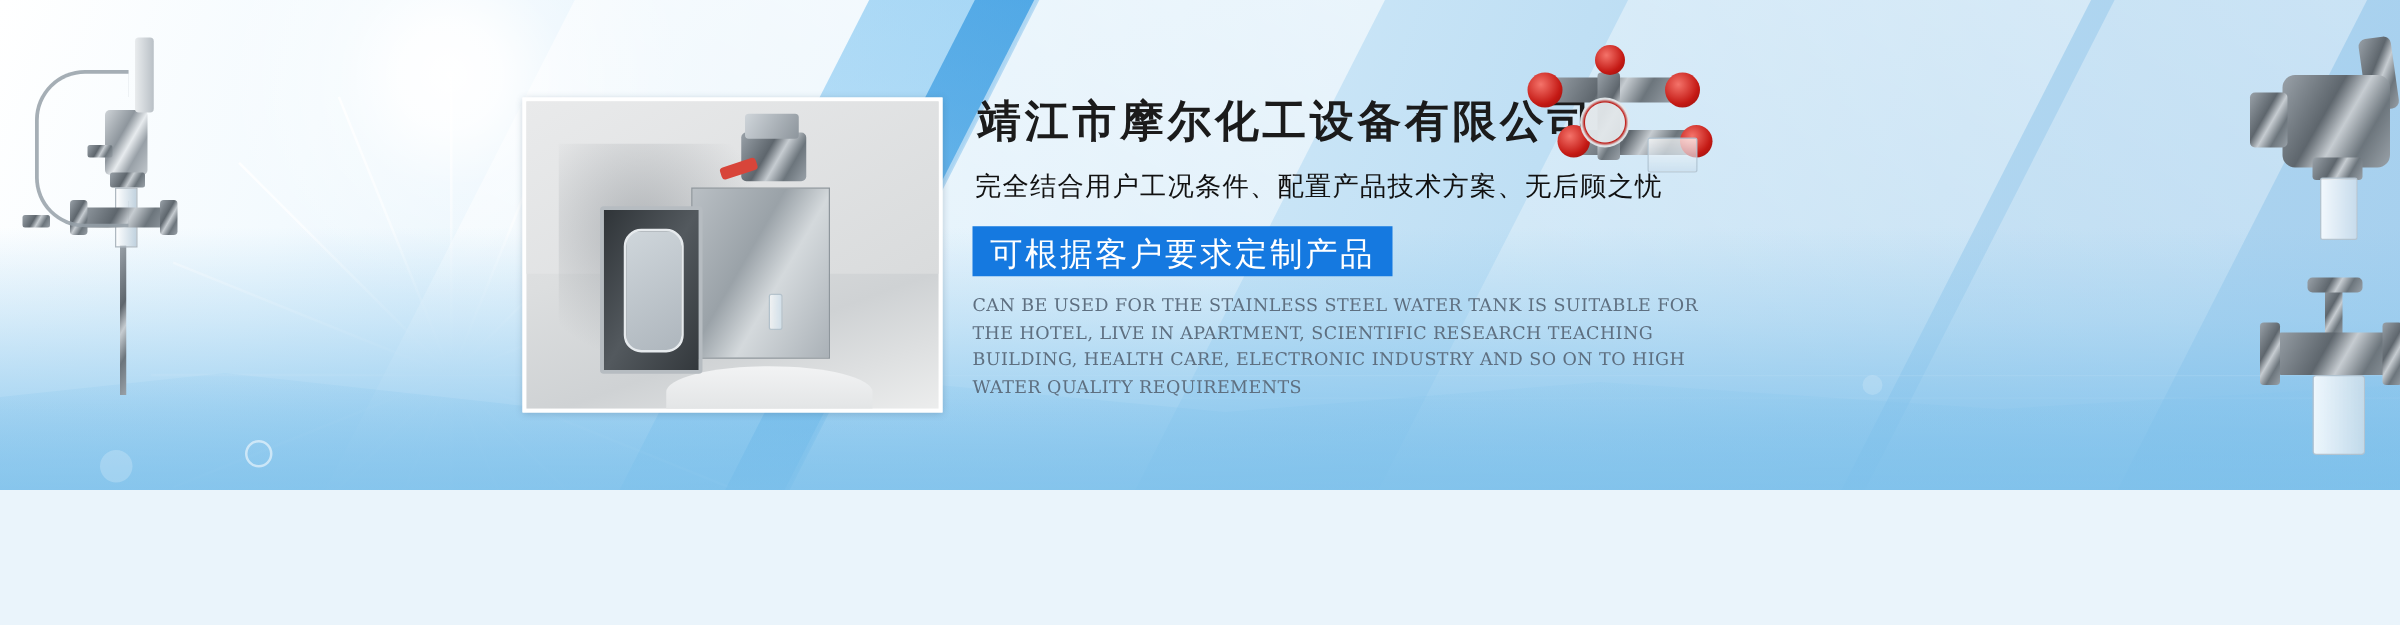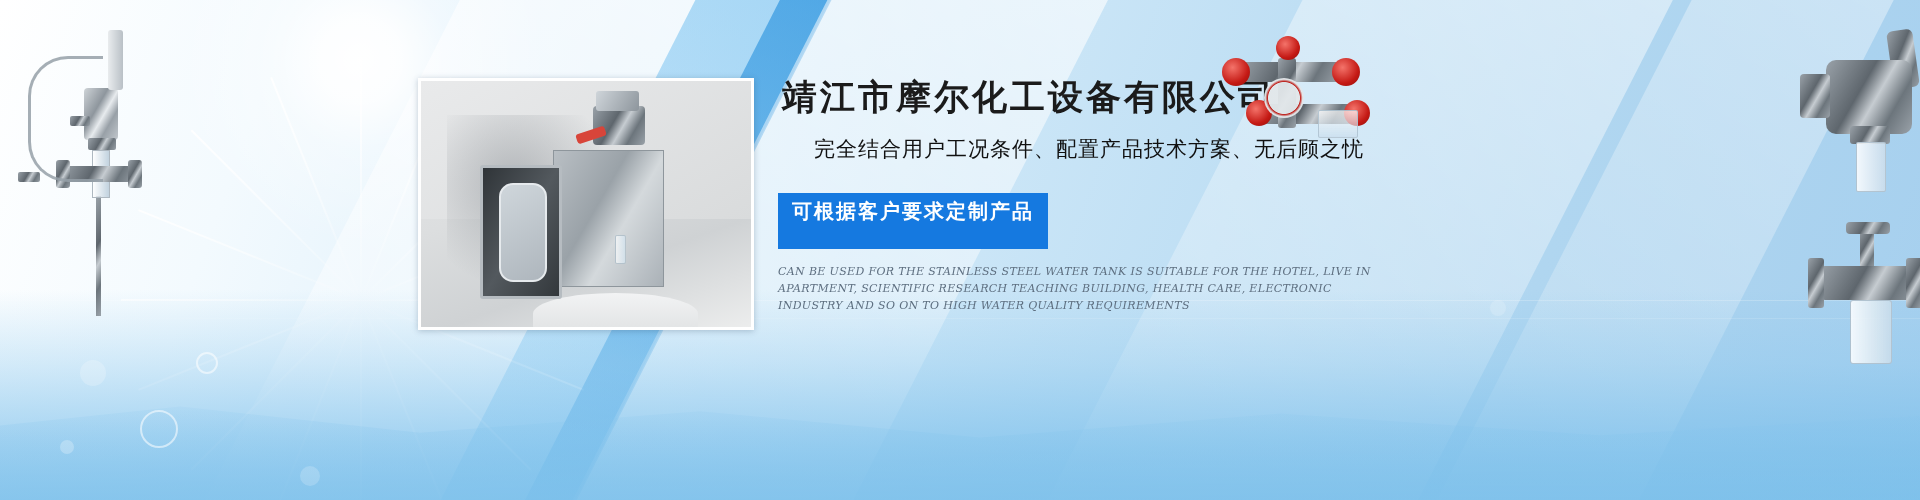--- a/index.html
+++ b/index.html
@@ -2,21 +2,21 @@
 <html><head>
 <meta charset="utf-8">
 <style>
   html,body{margin:0;padding:0;}
   body{
     width:1920px;height:500px;overflow:hidden;
     font-family:"Liberation Sans","DejaVu Sans",sans-serif;
     background:#eaf4fb;
   }
   .banner{
-    position:relative;width:1920px;height:500px;overflow:hidden;
+    position:relative;width:1920px;height:392px;overflow:hidden;
     background:
       linear-gradient(110deg,#ffffff 0%,#f3fafe 14%,#dff0fb 30%,#cfe8f8 46%,#bfdff4 62%,#b0d6f0 78%,#a5cfee 100%);
   }
   
   .bg-layer{position:absolute;inset:0;pointer-events:none;}
   .sunburst{
     position:absolute;left:150px;top:-150px;width:420px;height:420px;
     background:radial-gradient(circle at 50% 50%,rgba(255,255,255,.98) 0%,rgba(255,255,255,.85) 14%,rgba(255,255,255,.35) 30%,rgba(255,255,255,0) 62%);
   }
   .ray{
@@ -73,33 +73,32 @@
     font-size:35px;font-weight:700;color:#1b1b1b;letter-spacing:3px;
     margin:0 0 14px 4px;white-space:nowrap;
   }
   .t-hl{
     display:inline-block;background:#1579e0;color:#fff;
     font-size:30px;font-weight:700;letter-spacing:2px;
     padding:5px 12px 7px 12px;white-space:nowrap;
   }
   .t-sub{
     font-size:21px;color:#111;letter-spacing:1px;white-space:nowrap;
-    margin:13px 0 16px 2px;
-    text-align:center;
+    margin:13px 0 4px 2px;
   }
   .t-hl2{
     display:inline-block;background:#1579e0;color:#fff;
-    font-size:20px;font-weight:700;letter-spacing:2px;
-    padding:5px 14px 24px 14px;margin-top:14px;white-space:nowrap;
+    font-size:26px;font-weight:400;letter-spacing:2px;
+    padding:5px 14px 0 14px;margin-top:14px;white-space:nowrap;
   }
   .t-en{
     margin-top:14px;width:600px;
     font-family:"DejaVu Serif","Liberation Serif",serif;
-    font-size:11px;line-height:1.55;letter-spacing:.35px;
-    color:#5e6f80;text-transform:uppercase;font-style:italic;
+    font-size:14px;line-height:1.55;letter-spacing:.35px;
+    color:#5e6f80;text-transform:uppercase;
   }
   
   .watermark{
     position:absolute;left:222px;top:362px;
     font-family:"DejaVu Serif","Liberation Serif",serif;
     font-size:36px;font-weight:700;letter-spacing:1px;
     color:rgba(255,255,255,.92);
     text-shadow:1px 1px 0 rgba(120,170,205,.55);
   }
   .watermark sup{font-size:17px;vertical-align:super;}

